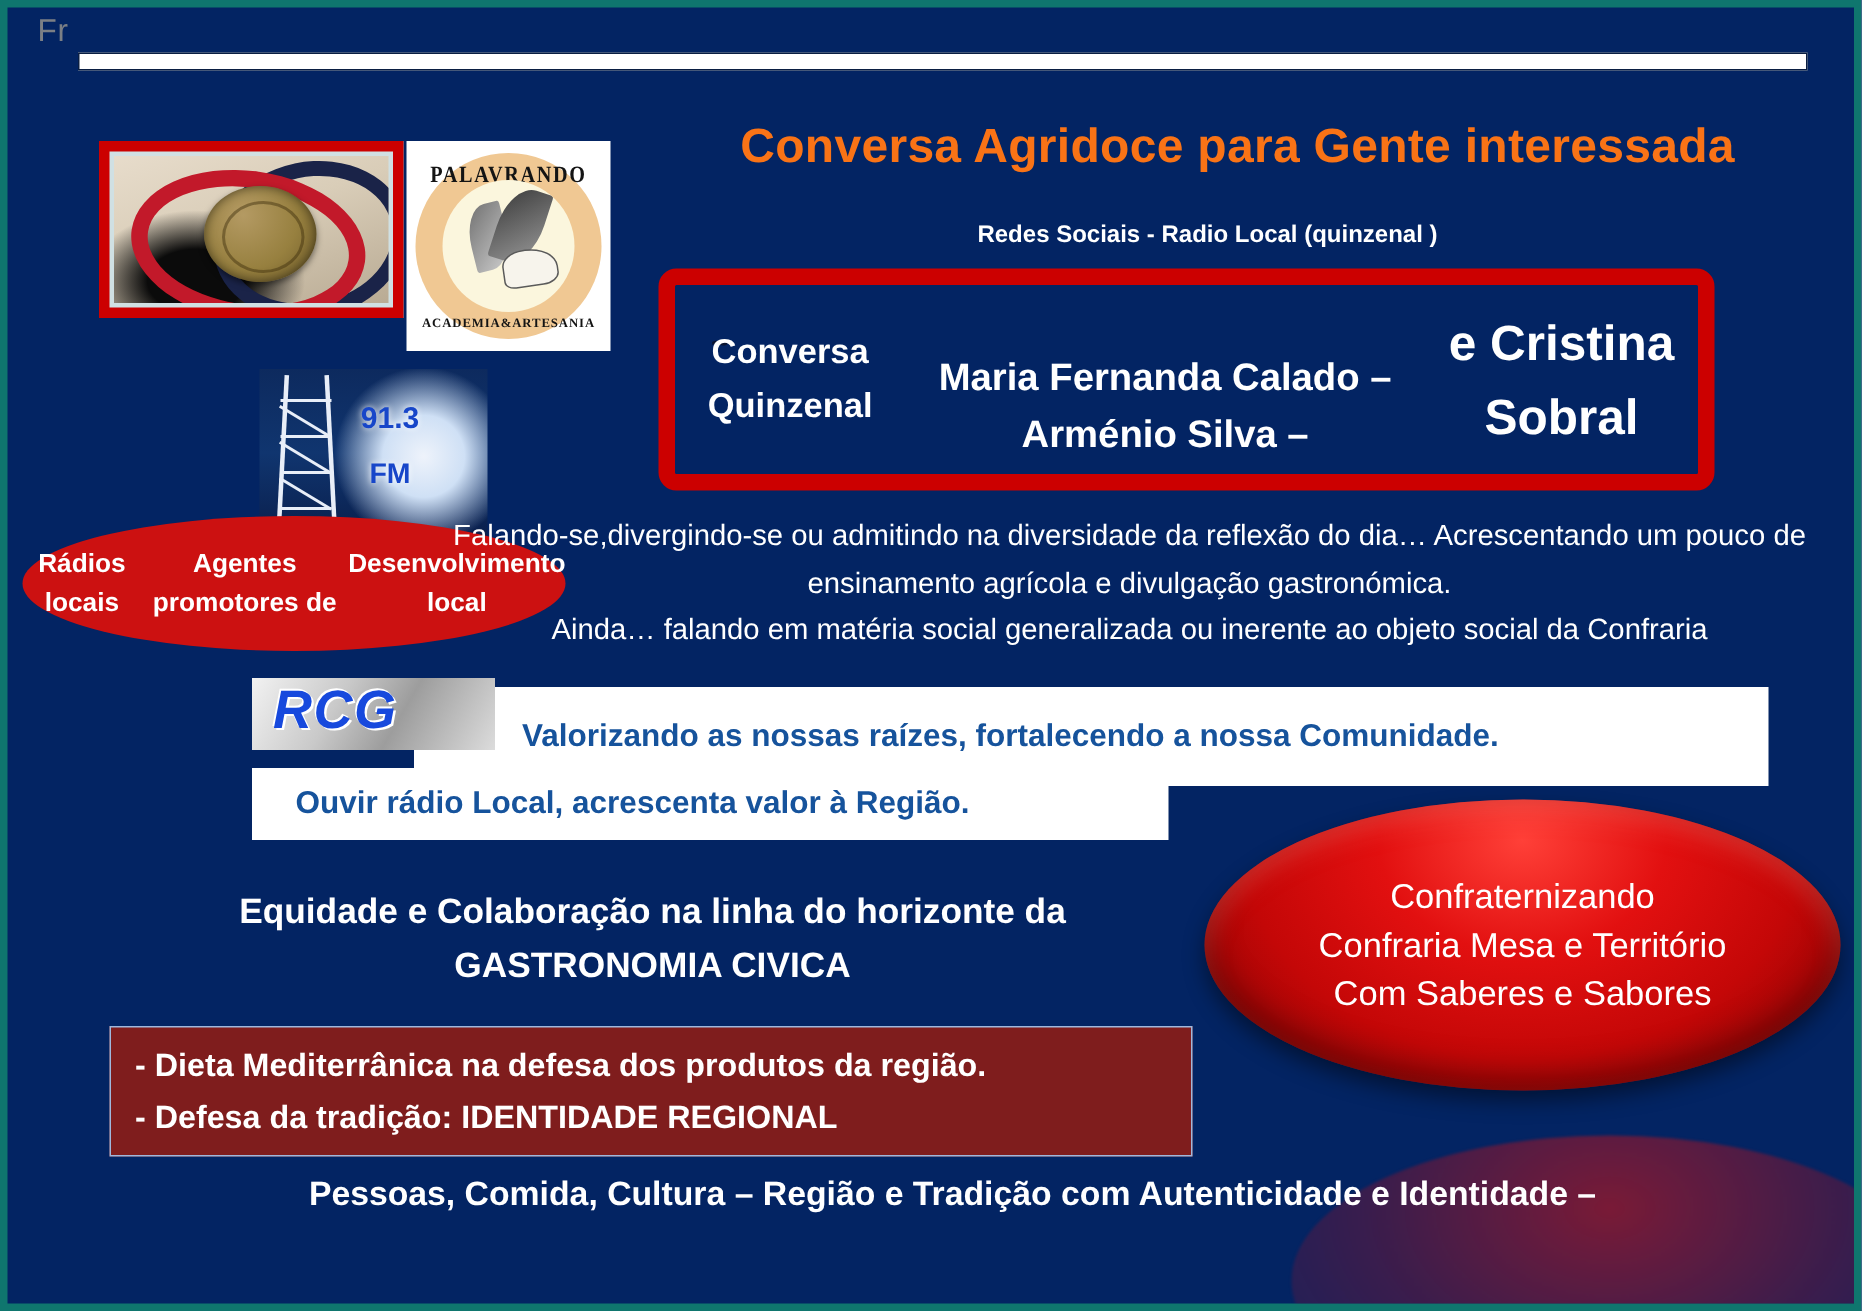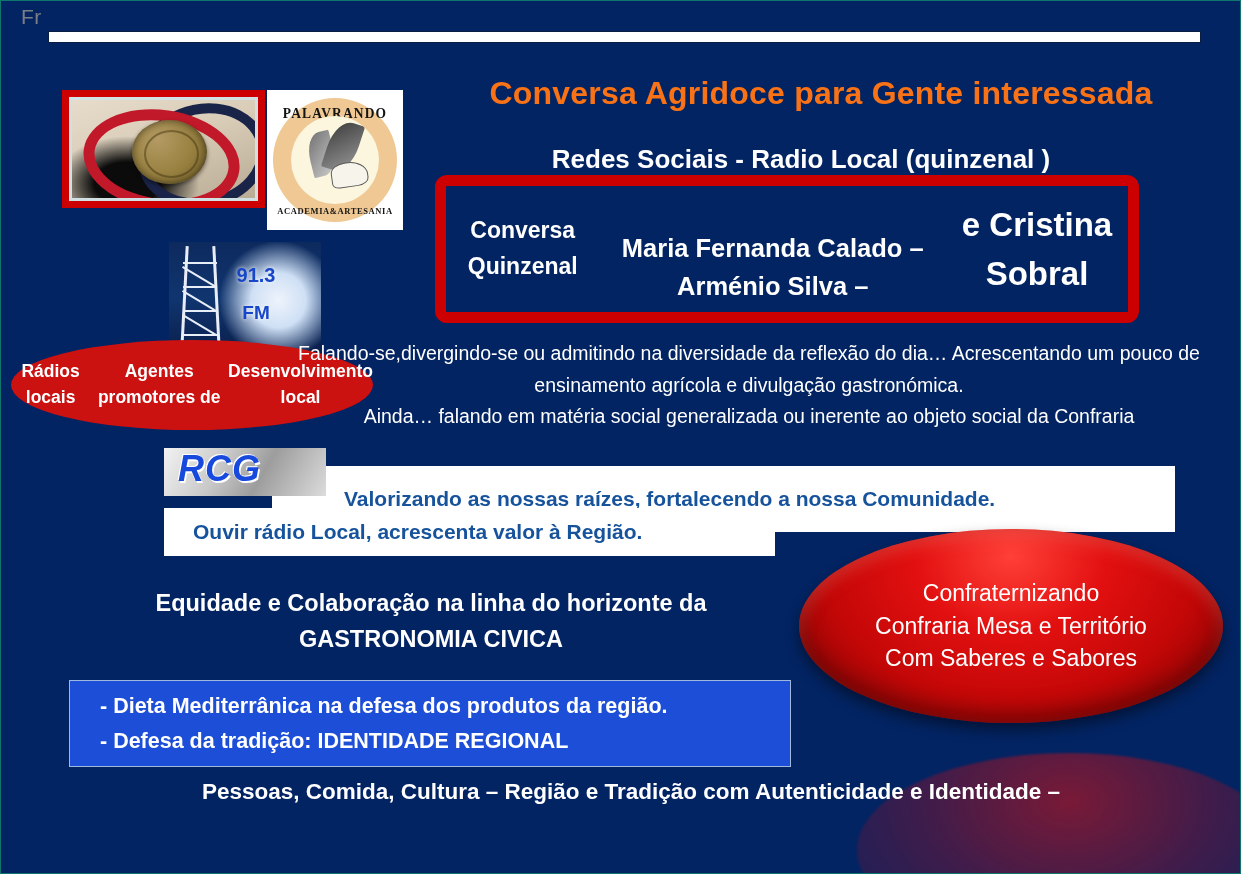--- a/index.html
+++ b/index.html
@@ -8,21 +8,21 @@
     background: #8b9bb4;
   }
   #slide {
     position: relative;
     width: 1241px;
     height: 874px;
     background: #032463;
     overflow: hidden;
     font-family: "Liberation Sans", sans-serif;
     box-sizing: border-box;
-    border: 1px solid #0f766e;
+    border: 5px solid #0f766e;
   }
 
   
   .fr-label {
     position: absolute;
     left: 20px;
     top: 4px;
     font-size: 21px;
     color: #7b7f85;
     letter-spacing: 0.5px;
@@ -233,21 +233,21 @@
     font-weight: bold;
     letter-spacing: .2px;
   }
   .subtitle {
     position: absolute;
     left: 420px;
     top: 143px;
     width: 760px;
     text-align: center;
     color: #ffffff;
-    font-size: 26px;
+    font-size: 16px;
     font-weight: bold;
   }
 
   
   .red-box {
     position: absolute;
     left: 434px;
     top: 174px;
     width: 704px;
     height: 148px;
@@ -323,21 +323,20 @@
     font-weight: bold;
   }
   .wb1 {
     left: 271px;
     top: 453px;
     width: 903px;
     height: 66px;
     padding-left: 72px;
     box-sizing: border-box;
     font-size: 21px;
-    margin-top: 12px;
   }
   .wb2 {
     left: 163px;
     top: 507px;
     width: 611px;
     height: 48px;
     padding-left: 29px;
     box-sizing: border-box;
     font-size: 21px;
   }
@@ -355,31 +354,31 @@
     line-height: 1.52;
   }
 
   
   .blue-box {
     position: absolute;
     left: 68px;
     top: 679px;
     width: 722px;
     height: 87px;
-    background: #1d4ed8;
+    background: #7f1d1d;
     border: 1px solid #9fb8dd;
     box-sizing: border-box;
     display: flex;
     flex-direction: column;
     justify-content: center;
     color: #ffffff;
     font-size: 21.5px;
     font-weight: bold;
     line-height: 1.62;
-    padding-left: 30px;
+    padding-left: 16px;
   }
 
   
   .right-ellipse {
     position: absolute;
     left: 798px;
     top: 528px;
     width: 424px;
     height: 194px;
     border-radius: 50%;

